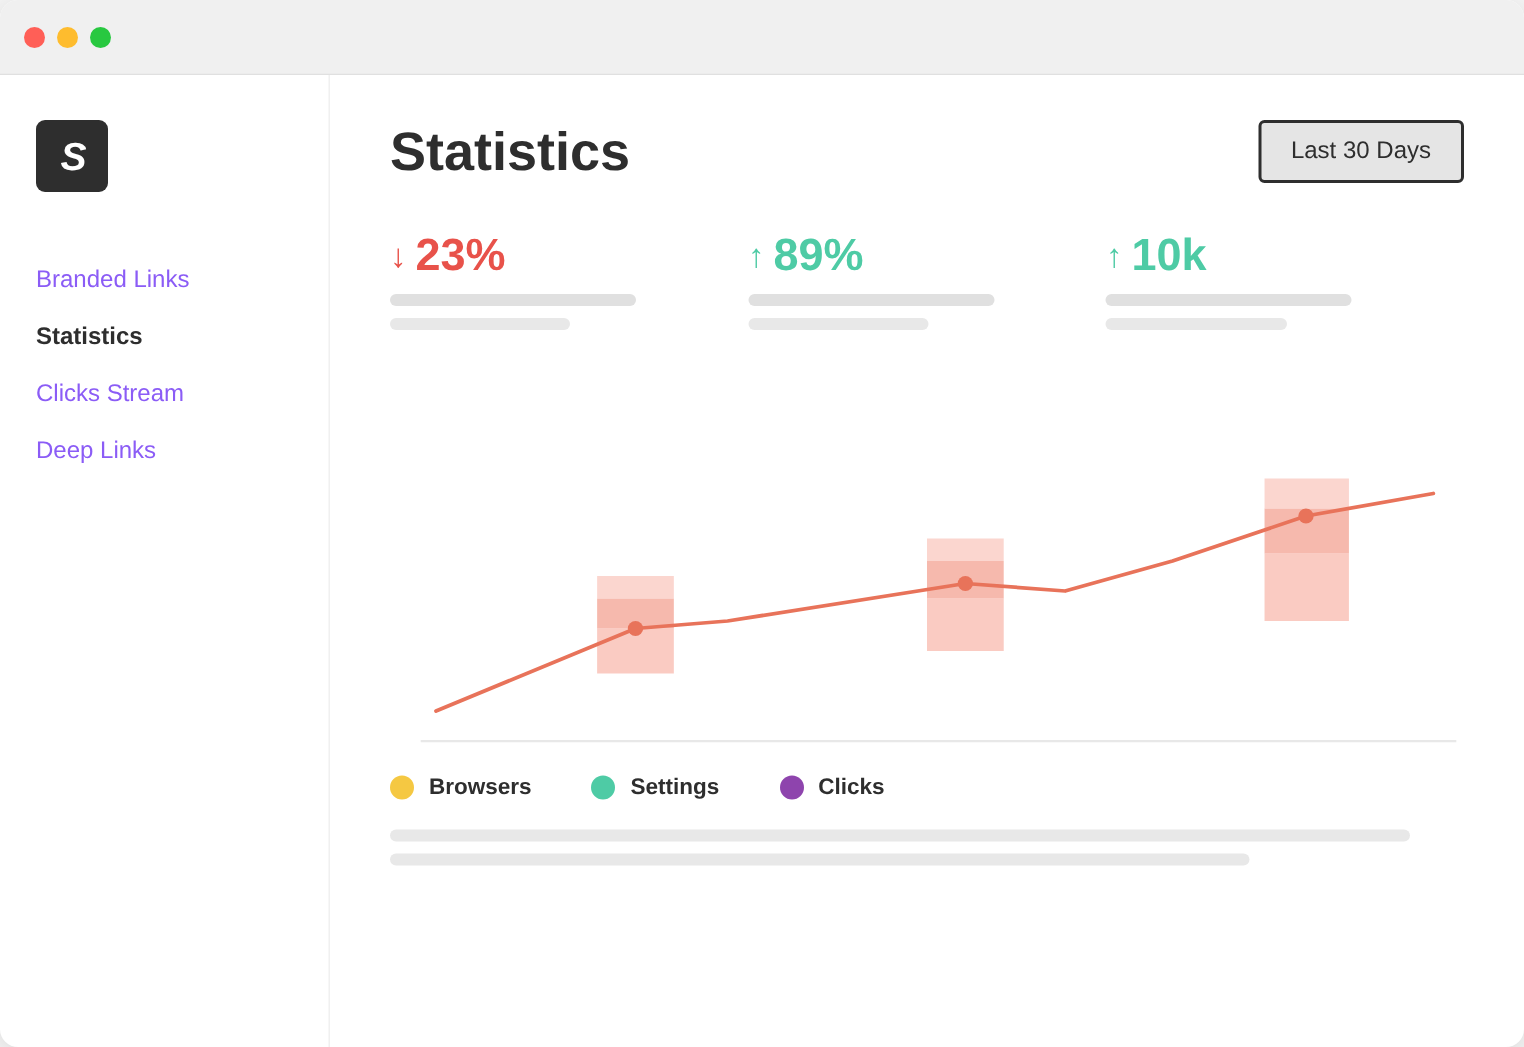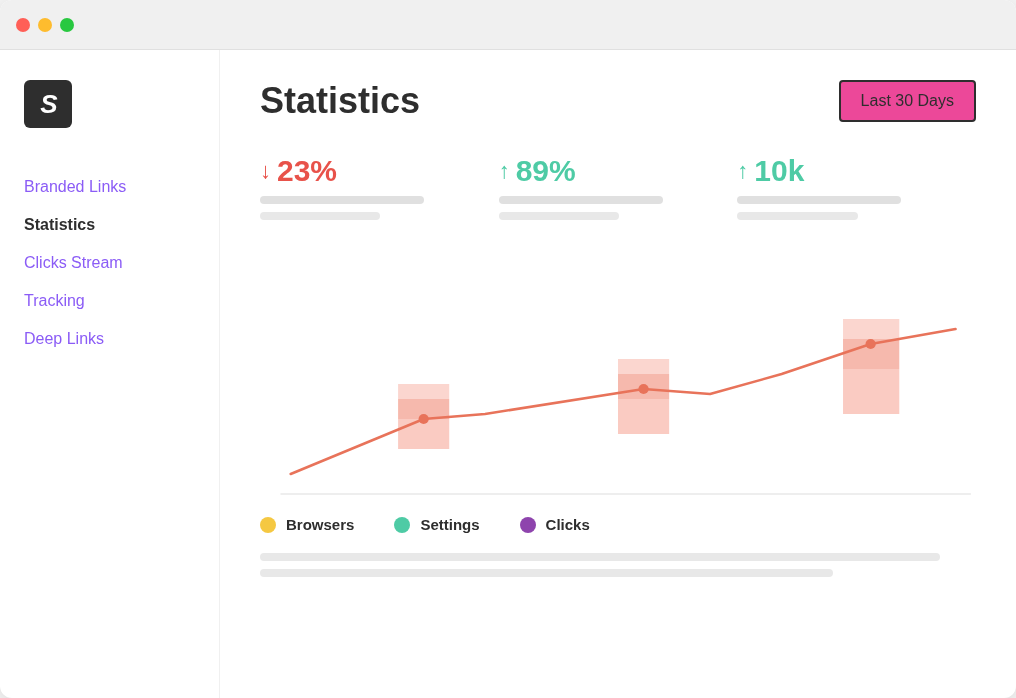--- a/index.html
+++ b/index.html
@@ -94,21 +94,21 @@
       justify-content: space-between;
       margin-bottom: 32px;
     }
     .main-title {
       font-size: 36px;
       font-weight: 800;
       color: #2e2e2e;
     }
     .date-btn {
       border: 2px solid #2e2e2e;
-      background: #ec4899;
+      background: #e5e5e5;
       border-radius: 4px;
       padding: 10px 20px;
       font-size: 16px;
       font-weight: 500;
       color: #2e2e2e;
       cursor: pointer;
       font-family: inherit;
     }
     .stats-row {
       display: flex;
@@ -199,21 +199,20 @@
     <span class="traffic-btn btn-green"></span>
   </div>
   <div class="content">
     <div class="sidebar">
       <div class="logo">
         <div class="logo-box">S</div>
       </div>
       <div class="nav-item">Branded Links</div>
       <div class="nav-item active">Statistics</div>
       <div class="nav-item">Clicks Stream</div>
-      <div class="nav-item">Tracking</div>
       <div class="nav-item">Deep Links</div>
     </div>
     <div class="main">
       <div class="main-header">
         <h1 class="main-title">Statistics</h1>
         <button class="date-btn">Last 30 Days</button>
       </div>
       <div class="stats-row">
         <div class="stat-card">
           <div class="stat-value down">

